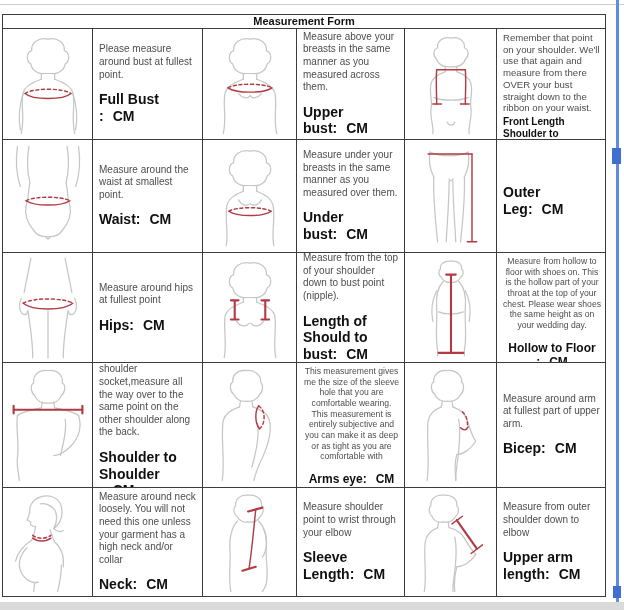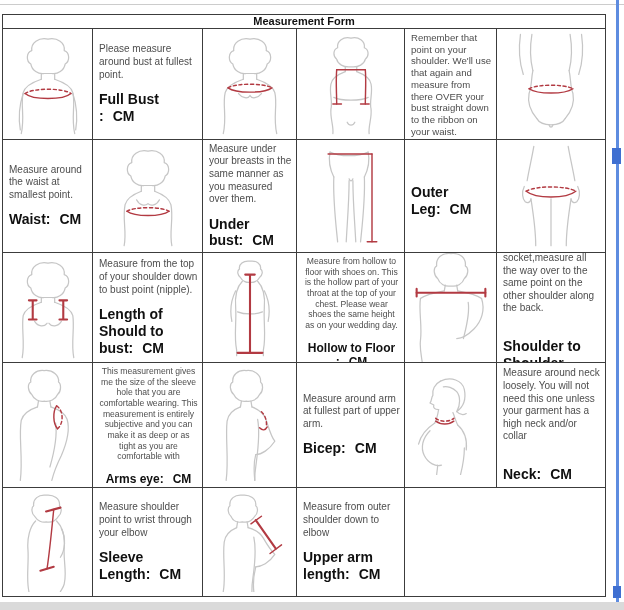--- a/index.html
+++ b/index.html
@@ -13,21 +13,21 @@
 
   .mtable{position:absolute;left:2px;top:14px;width:604px;height:583px;background:#fff;
           border:1px solid var(--table-border,#3c3c3c);box-sizing:border-box;}
   .title-bar{height:13px;line-height:13px;text-align:center;font-size:11px;font-weight:bold;
              color:#111;border-bottom:1px solid var(--table-border,#3c3c3c);}
   .grid{display:grid;grid-template-columns:90px 110px 94px 108px 92px 108px;
         grid-template-rows:111px 113px 110px 125px 108px;}
   .cell{border-right:1px solid var(--table-border,#3c3c3c);
         border-bottom:1px solid var(--table-border,#3c3c3c);
         box-sizing:border-box;overflow:hidden;}
-  .grid > :nth-child(6n){border-right:none;gap:13px;}
+  .grid > :nth-child(6n){border-right:none;}
   .grid > :nth-child(n+25){border-bottom:none;}
 
   .img{display:flex;align-items:center;justify-content:center;}
   .txt{display:flex;flex-direction:column;justify-content:center;
        padding:4px 4px 4px 6px;font-size:10px;line-height:1.26;color:var(--desc-text,#4d4d4d);}
   .txt .desc{white-space:pre-line;}
   .txt .label{margin-top:10px;font-weight:bold;color:var(--label-text,#101010);font-size:14px;line-height:1.2;}
   .txt .label .unit{margin-left:9px;}
   .txt.small{font-size:8.6px;line-height:1.24;justify-content:flex-start;padding-top:3px;text-align:center;}
   .txt.small .label{font-size:12px;}
@@ -75,20 +75,24 @@
             <path d="M44,5 C34,3 26,9 27,17 C21,19 21,28 26,31 C27,38 34,42 40,41 L48,41 C54,42 61,38 62,31 C67,28 67,19 61,17 C62,9 54,3 44,5 Z"></path>
             <path d="M37,41 L37,47 M51,41 L51,47"></path>
             <path d="M37,47 C28,50 20,54 18,61 C15,74 20,86 16,104"></path>
             <path d="M51,47 C60,50 68,54 70,61 C73,74 68,86 72,104"></path>
             <path d="M32,62 C36,67 42,68 44,64 M56,62 C52,67 46,68 44,64"></path>
           </g>
           <path class="r" d="M21,56 C29,62 59,62 67,56"></path>
           <path class="r rd" d="M21,56 C29,51 59,51 67,56"></path>
         </svg>
       </div>
+      <div class="cell txt">
+        <div class="desc">Measure above your breasts in the same manner as you measured across them.</div>
+        <div class="label"><span>Upper bust:</span><span class="unit">CM</span></div>
+      </div>
 
       <div class="cell img">
         <svg class="fig" width="84" height="102" viewBox="0 0 88 104">
           <g class="g">
             <path d="M44,4 C36,2 29,7 30,14 C25,16 25,23 29,26 C30,31 36,35 44,34 C52,35 58,31 59,26 C63,23 63,16 58,14 C59,7 52,2 44,4 Z"></path>
             <path d="M38,34 L38,39 M50,34 L50,39"></path>
             <path d="M38,39 C30,42 24,46 23,52 C21,62 25,70 23,78 C22,88 26,96 25,104"></path>
             <path d="M50,39 C58,42 64,46 65,52 C67,62 63,70 65,78 C66,88 62,96 63,104"></path>
             <path d="M26,66 C34,70 54,70 62,66"></path>
             <path d="M40,92 C42,96 46,96 48,92"></path>
@@ -168,20 +172,24 @@
           <g class="g">
             <path d="M26,0 C24,12 21,24 19,36 M62,0 C64,12 67,24 69,36"></path>
             <path d="M16,42 C13,48 14,55 17,58 C20,60 23,58 23,55"></path>
             <path d="M72,42 C75,48 74,55 71,58 C68,60 65,58 65,55"></path>
             <path d="M23,55 C26,74 28,90 28,104 M65,55 C62,74 60,90 60,104"></path>
             <path d="M44,55 L44,104"></path>
           </g>
           <path class="r" d="M18,47 C28,55 60,55 70,47"></path>
           <path class="r rd" d="M18,47 C28,41 60,41 70,47"></path>
         </svg>
+      </div>
+      <div class="cell txt">
+        <div class="desc">Measure around hips at fullest point</div>
+        <div class="label"><span>Hips:</span><span class="unit">CM</span></div>
       </div>
 
       <div class="cell img">
         <svg class="fig" width="84" height="102" viewBox="0 0 88 104">
           <g class="g">
             <path d="M44,5 C34,3 26,9 27,17 C21,19 21,28 26,31 C27,38 34,42 40,41 L48,41 C54,42 61,38 62,31 C67,28 67,19 61,17 C62,9 54,3 44,5 Z"></path>
             <path d="M37,41 L37,46 M51,41 L51,46"></path>
             <path d="M37,46 C28,49 20,53 18,60 C16,74 20,88 17,104"></path>
             <path d="M51,46 C60,49 68,53 70,60 C72,74 68,88 71,104"></path>
             <path d="M30,66 C34,72 40,72 43,68 M58,66 C54,72 48,72 45,68"></path>

